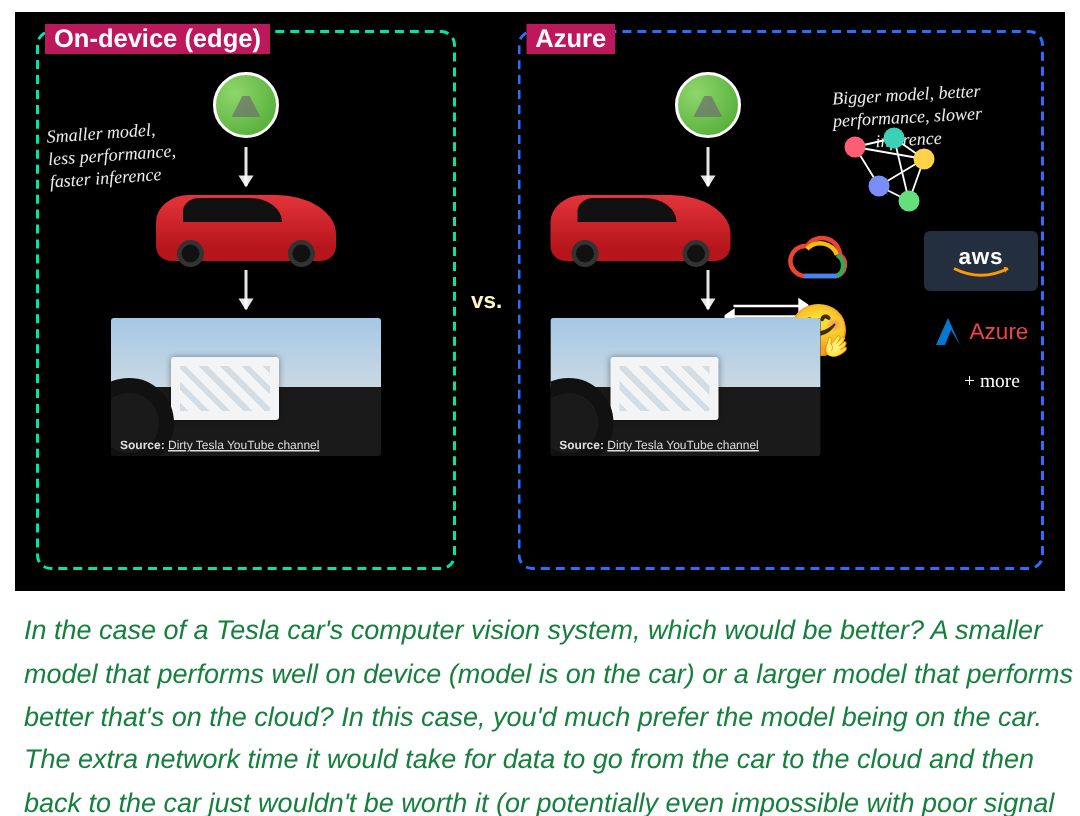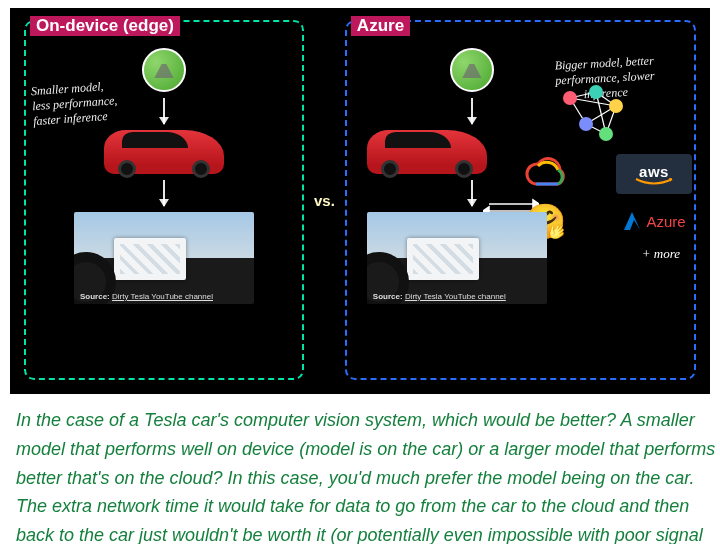--- a/index.html
+++ b/index.html
@@ -129,21 +129,21 @@
   }
   .prov-box { width: 76px; height: 40px; display:flex; align-items:center; justify-content:center; border-radius:4px;}
   .aws-box { background: #232f3e; }
   .aws-text { color:#fff; font-weight:700; font-size:15px; letter-spacing:0.5px;}
   .aws-smile { width: 40px; height: 8px; margin-top:-2px;}
   .gcloud svg { width: 44px; height: 36px; }
   .hug { font-size: 34px; line-height:1; }
   .azure-wrap { display:flex; align-items:center; gap:4px;}
   .azure-wrap svg { width: 20px; height: 20px;}
   .azure-text { color:#ef4444; font-size:15px;}
-  .plus-more { grid-column: 1 / -1; color:#fff; font-family:"Comic Sans MS",cursive; font-size:13px; justify-self:end; margin-right:12px; margin-top:-2px;font-style:italic;}
+  .plus-more { grid-column: 1 / -1; color:#fff; font-family:"Comic Sans MS",cursive; font-size:13px; justify-self:end; margin-right:12px; margin-top:-2px;}
   .double-arrow {
     position: absolute;
     top: 176px; left: 136px;
     width: 56px; height: 18px;
   }
   .caption {
     width: 700px;
     margin: 0 10px 12px 16px;
     font-style: italic;
     color: #15803d;

